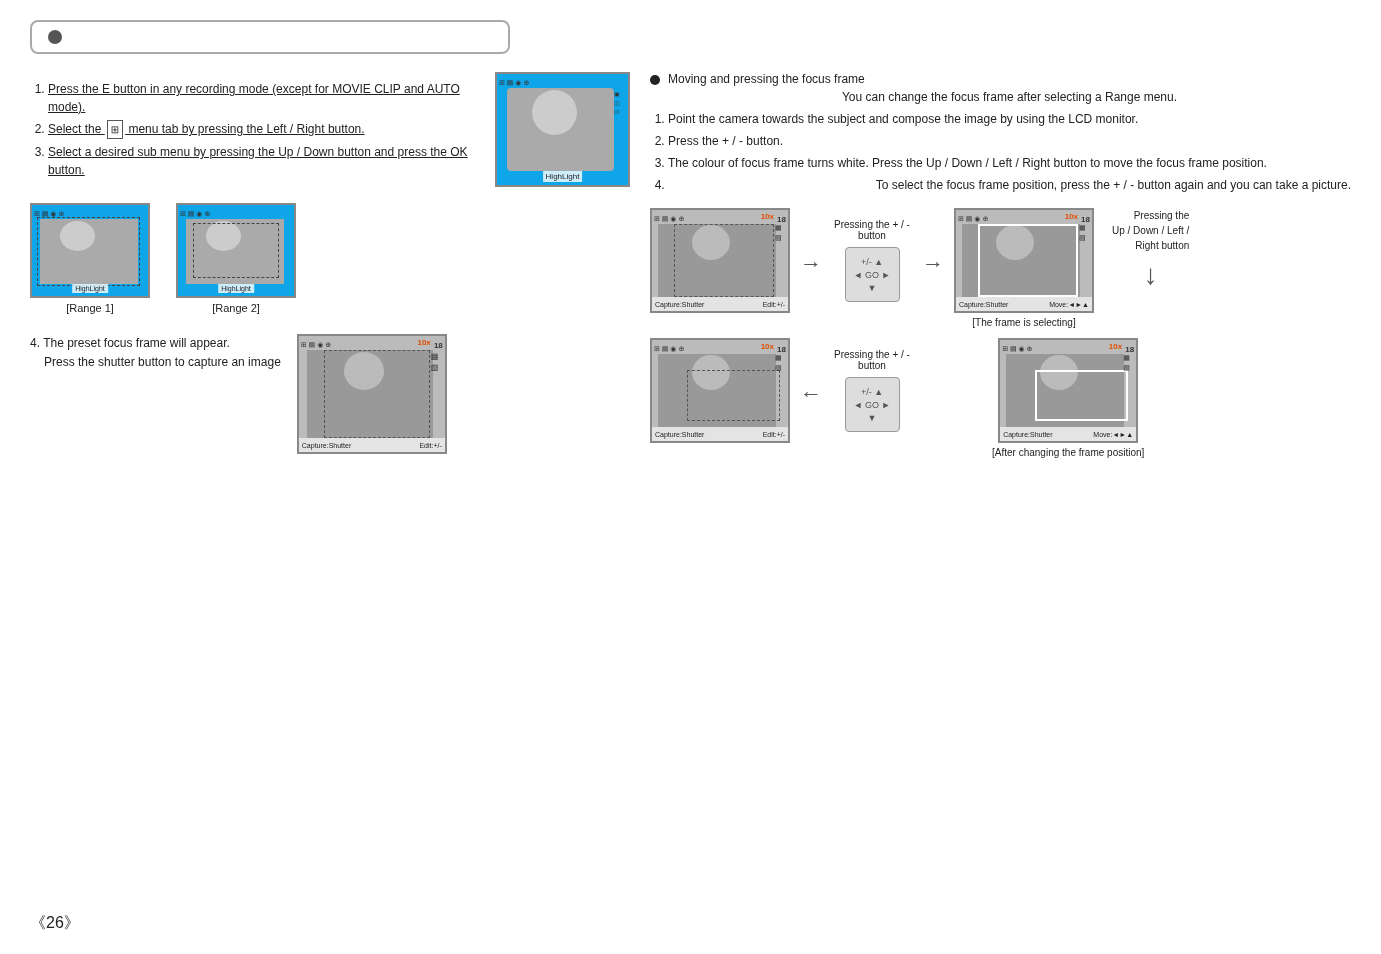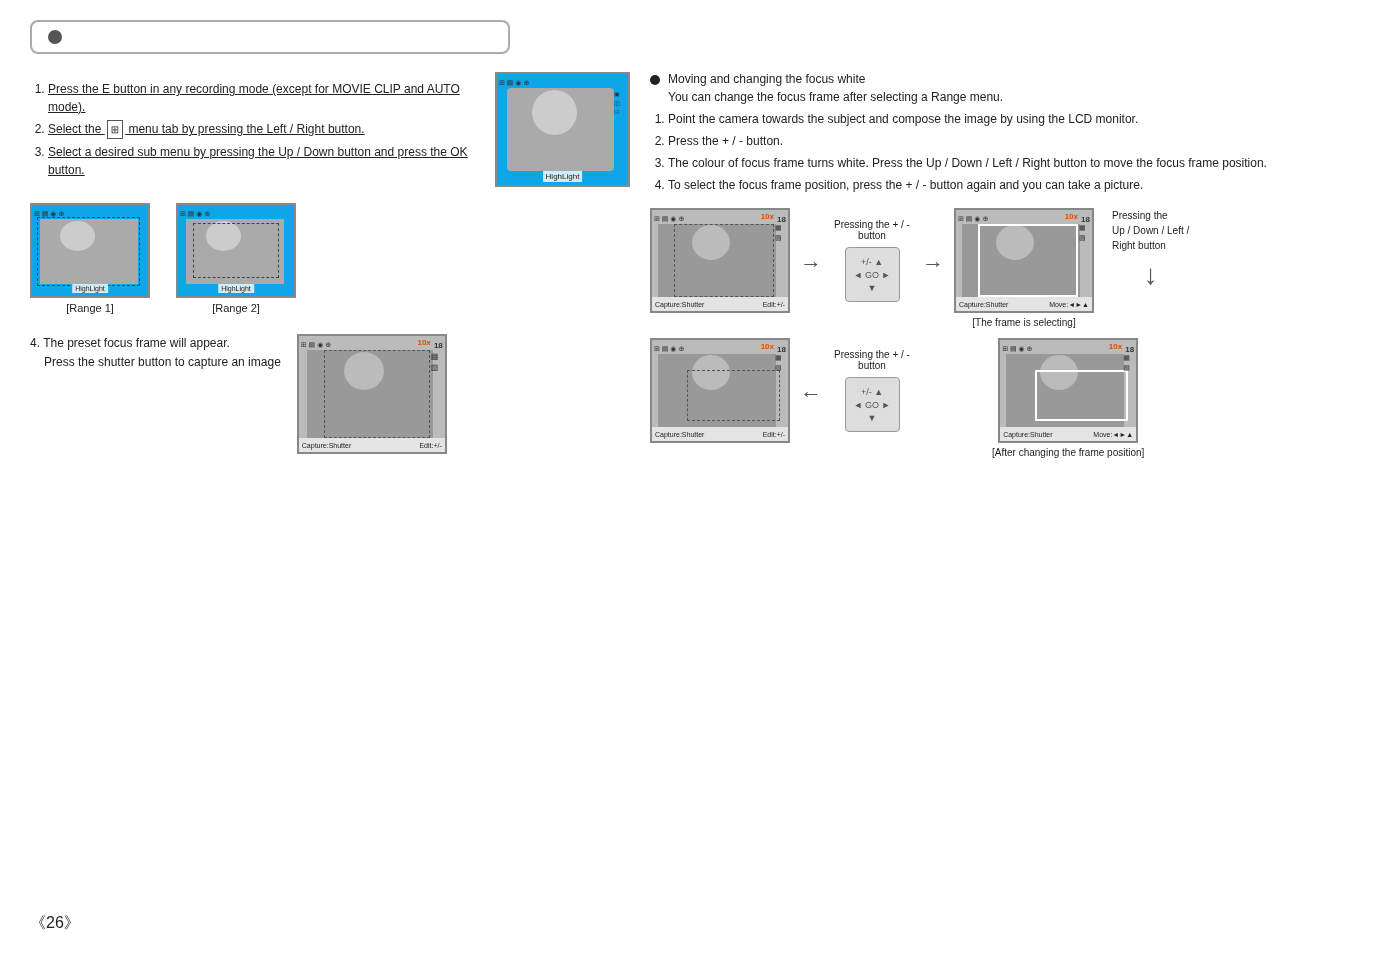--- a/index.html
+++ b/index.html
@@ -289,28 +289,28 @@
           <span>Edit:+/-</span>
         </div>
       </div>
     </div>
   </div>
 
   <div class="right-col">
 
     <div class="bullet-row">
       <div class="right-bullet-dot"></div>
-      <span style="font-weight:normal;">Moving and changing the focus white</span>
-    </div>
-    <div style="margin-left:18px;margin-bottom:6px;">You can change the focus frame after selecting a Range menu.</div>
+      <span style="font-weight:normal;">Moving and pressing the focus frame</span>
+    </div>
+    <div style="margin-left:18px;margin-bottom:6px;text-align:center;">You can change the focus frame after selecting a Range menu.</div>
     <ol class="numbered-list">
       <li>Point the camera towards the subject and compose the image by using the LCD monitor.</li>
       <li style="margin-top:3px;">Press the + / - button.</li>
       <li style="margin-top:3px;">The colour of focus frame turns white. Press the Up / Down / Left / Right button to move the focus frame position.</li>
-      <li style="margin-top:3px;">To select the focus frame position, press the + / - button again and you can take a picture.</li>
+      <li style="margin-top:3px;text-align:right;">To select the focus frame position, press the + / - button again and you can take a picture.</li>
     </ol>
 
     <div style="margin-top:14px;display:flex;align-items:flex-start;gap:10px;">
 
       <div style="display:flex;flex-direction:column;align-items:center;">
         <div class="sm-screen mock-screen" style="width:140px;height:105px;">
           <div class="top-icons-bar">
             <span>⊞ ▤ ◉ ⊕</span>
             <span style="font-size:8px;font-weight:bold;">18</span>
           </div>
@@ -366,21 +366,21 @@
             </div>
             <div class="bottom-bar">
               <span>Capture:Shutter</span>
               <span>Move:◄►▲</span>
             </div>
           </div>
           <div style="font-size:10px;margin-top:4px;text-align:center;">[The frame is selecting]</div>
         </div>
 
         <div style="display:flex;flex-direction:column;align-items:center;margin-top:0px;">
-          <div style="font-size:10px;text-align:left;max-width:100px;line-height:1.5;">Pressing the<br>Up / Down / Left /<br>Right button</div>
+          <div style="font-size:10px;text-align:right;max-width:100px;line-height:1.5;">Pressing the<br>Up / Down / Left /<br>Right button</div>
 
           <div style="font-size:28px;color:#555;margin-top:6px;">↓</div>
         </div>
       </div>
     </div>
 
     <div style="margin-top:10px;display:flex;align-items:flex-start;gap:10px;margin-left:0px;">
 
       <div style="display:flex;flex-direction:column;align-items:center;">
         <div class="sm-screen mock-screen" style="width:140px;height:105px;">

